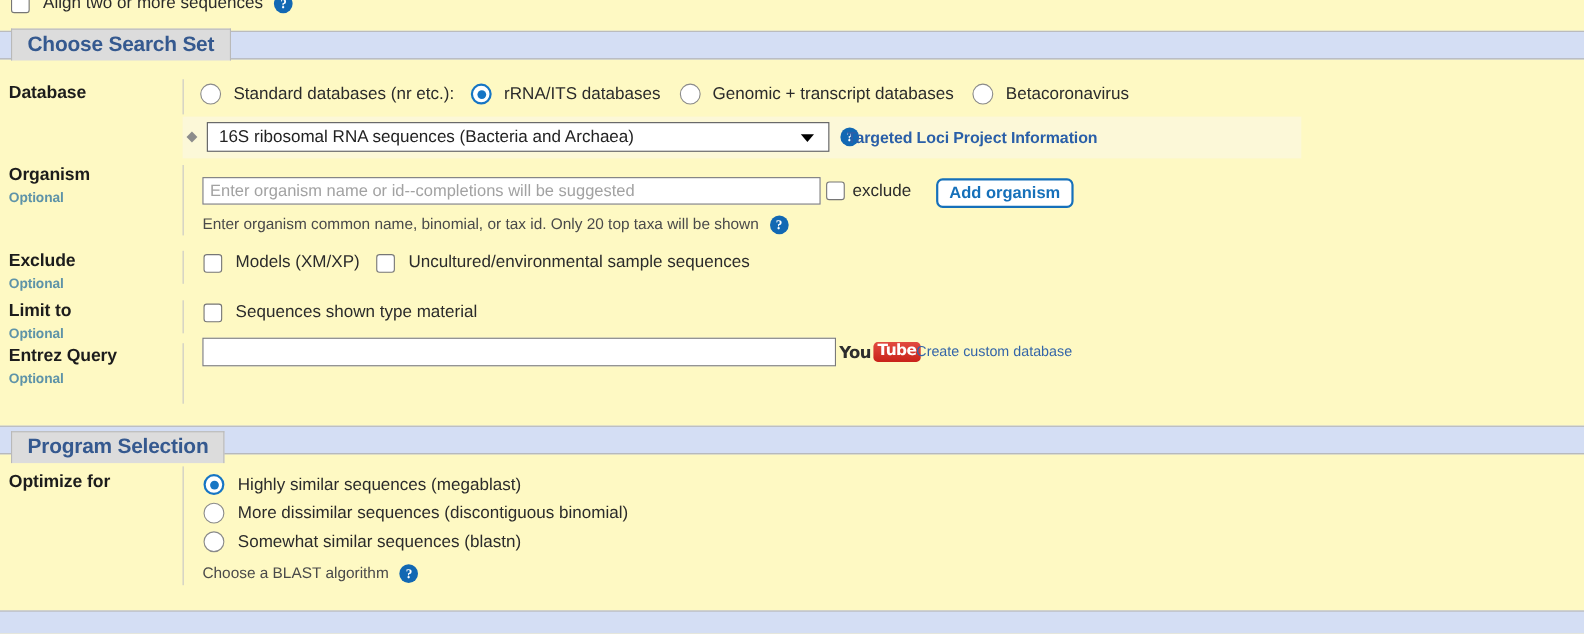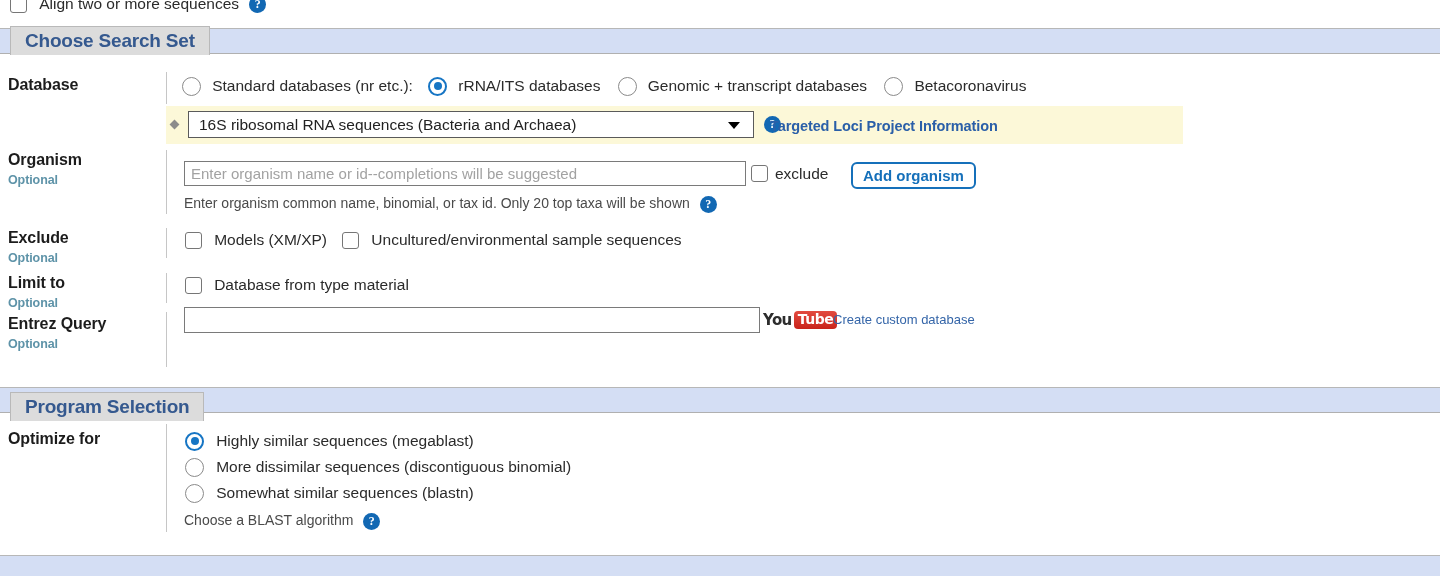--- a/index.html
+++ b/index.html
@@ -4,21 +4,21 @@
 <style>
   html, body {
     margin: 0; padding: 0;
     background: #ededed;
     font-family: "Liberation Sans", sans-serif;
   }
   #page {
     position: relative;
     width: 1440px;
     height: 576px;
-    background: #ffffff;
+    background: #fef9c3;
     overflow: hidden;
     font-size: 15px;
     color: #2b2b2b;
   }
 
   
   .row { position: absolute; }
   .lbl-bold {
     font-weight: bold;
     font-size: 16px;
@@ -294,21 +294,21 @@
     <span class="cbx" style="margin-left:11px;"></span>
     <span class="ckrow-label" style="margin-left:8px;">Uncultured/environmental sample sequences</span>
   </div>
 
   <div class="vdiv" style="top:273px; height:30px;"></div>
   <div class="row lbl-bold" style="left:8px; top:274px;">Limit to</div>
   <div class="row lbl-optional" style="left:8px; top:296px;">Optional</div>
 
   <div class="row" style="left:185px; top:275px; white-space:nowrap;">
     <span class="cbx"></span>
-    <span class="ckrow-label" style="margin-left:8px;">Database from type material</span>
+    <span class="ckrow-label" style="margin-left:8px;">Sequences shown type material</span>
   </div>
 
   <div class="vdiv" style="top:312px; height:55px;"></div>
   <div class="row lbl-bold" style="left:8px; top:315px;">Entrez Query</div>
   <div class="row lbl-optional" style="left:8px; top:337px;">Optional</div>
 
   <input class="txt" style="position: absolute; left: 184px; top: 307px; width: 576px; height: 26px;" placeholder="">
 
   <div class="yt" style="left:763px; top:311px;">
     <span class="yt-you">You</span>

